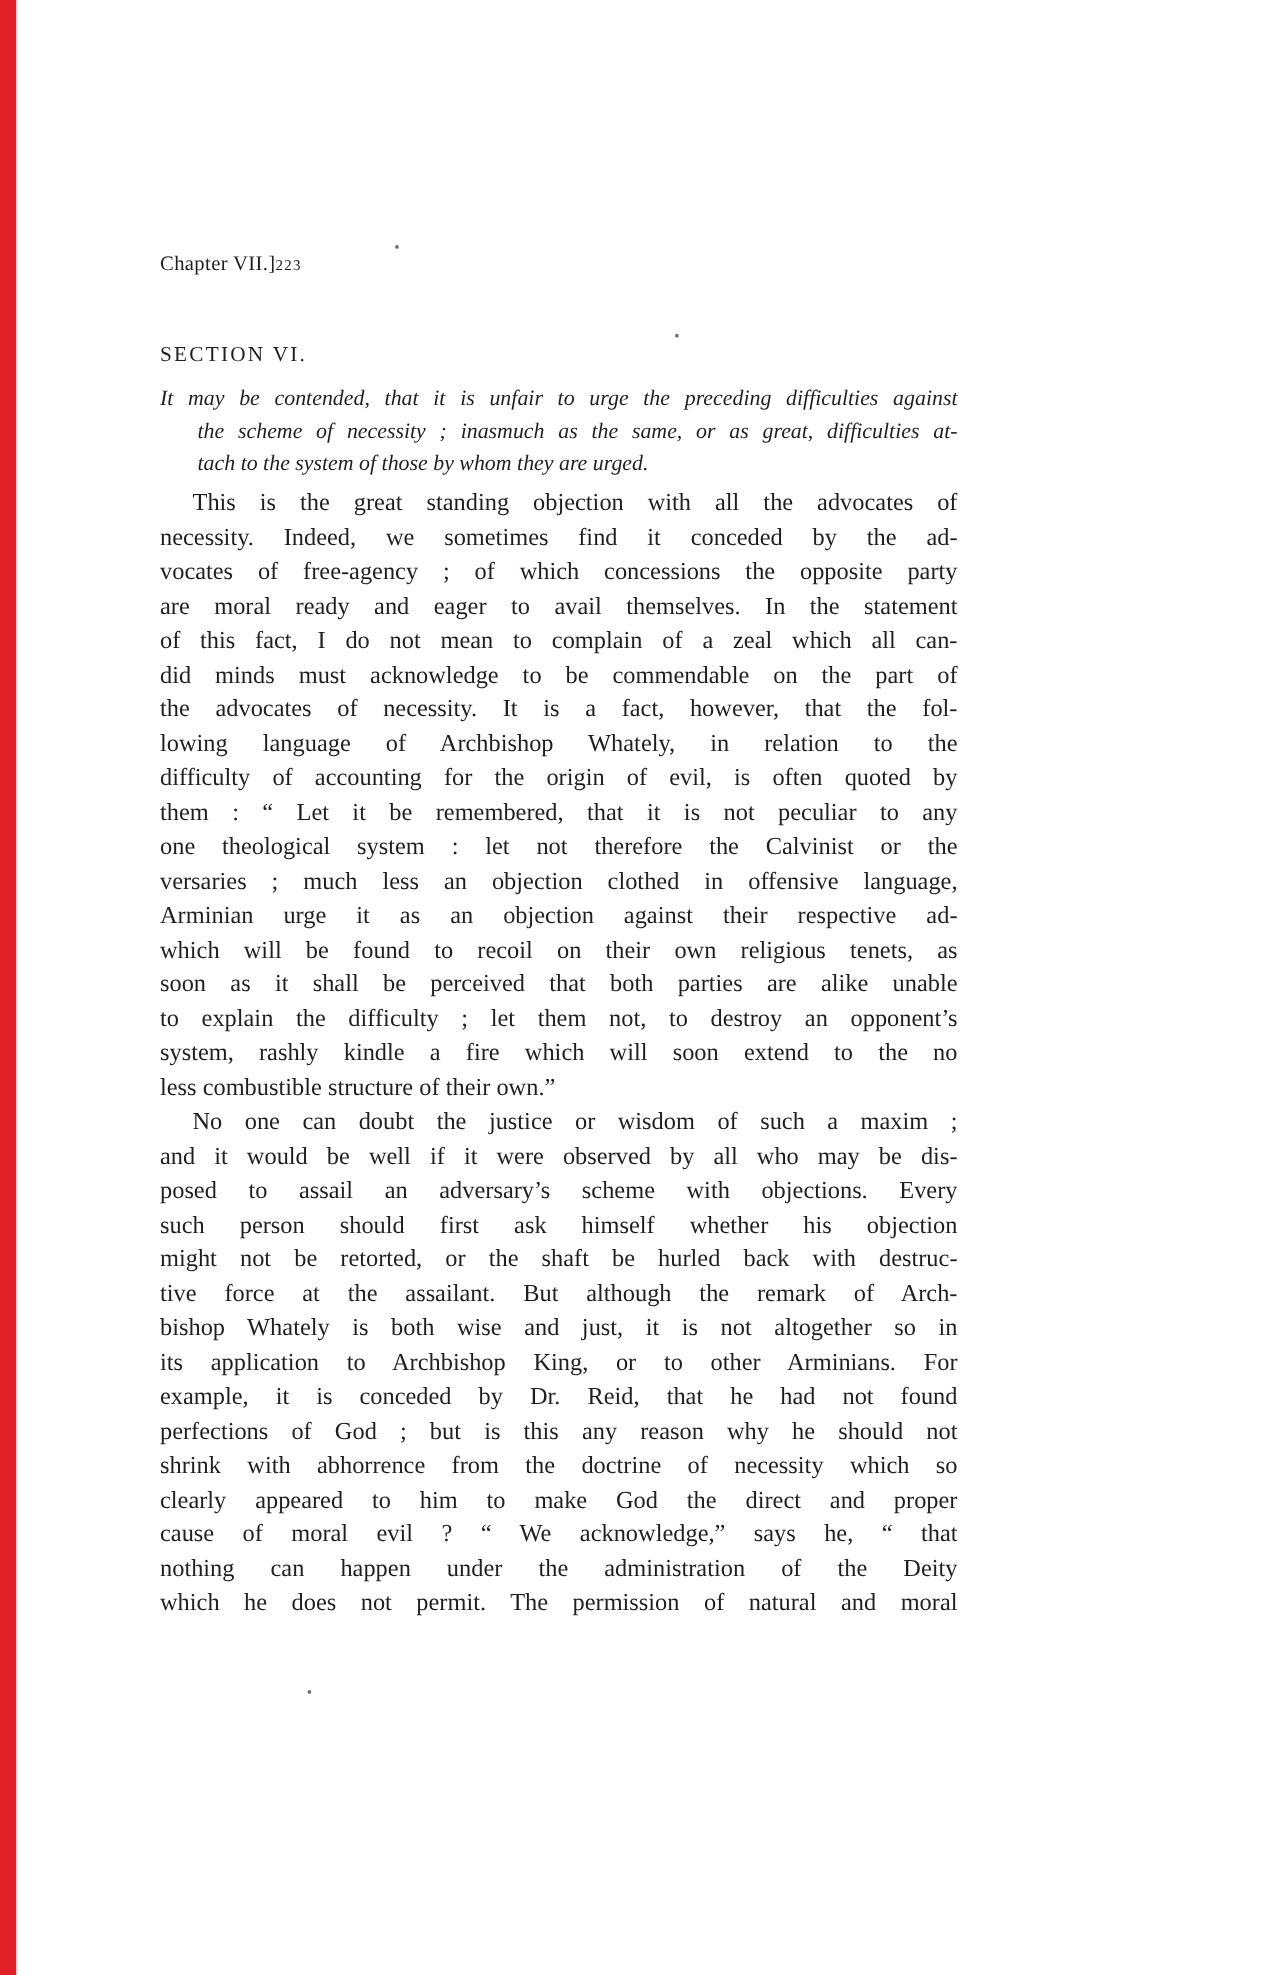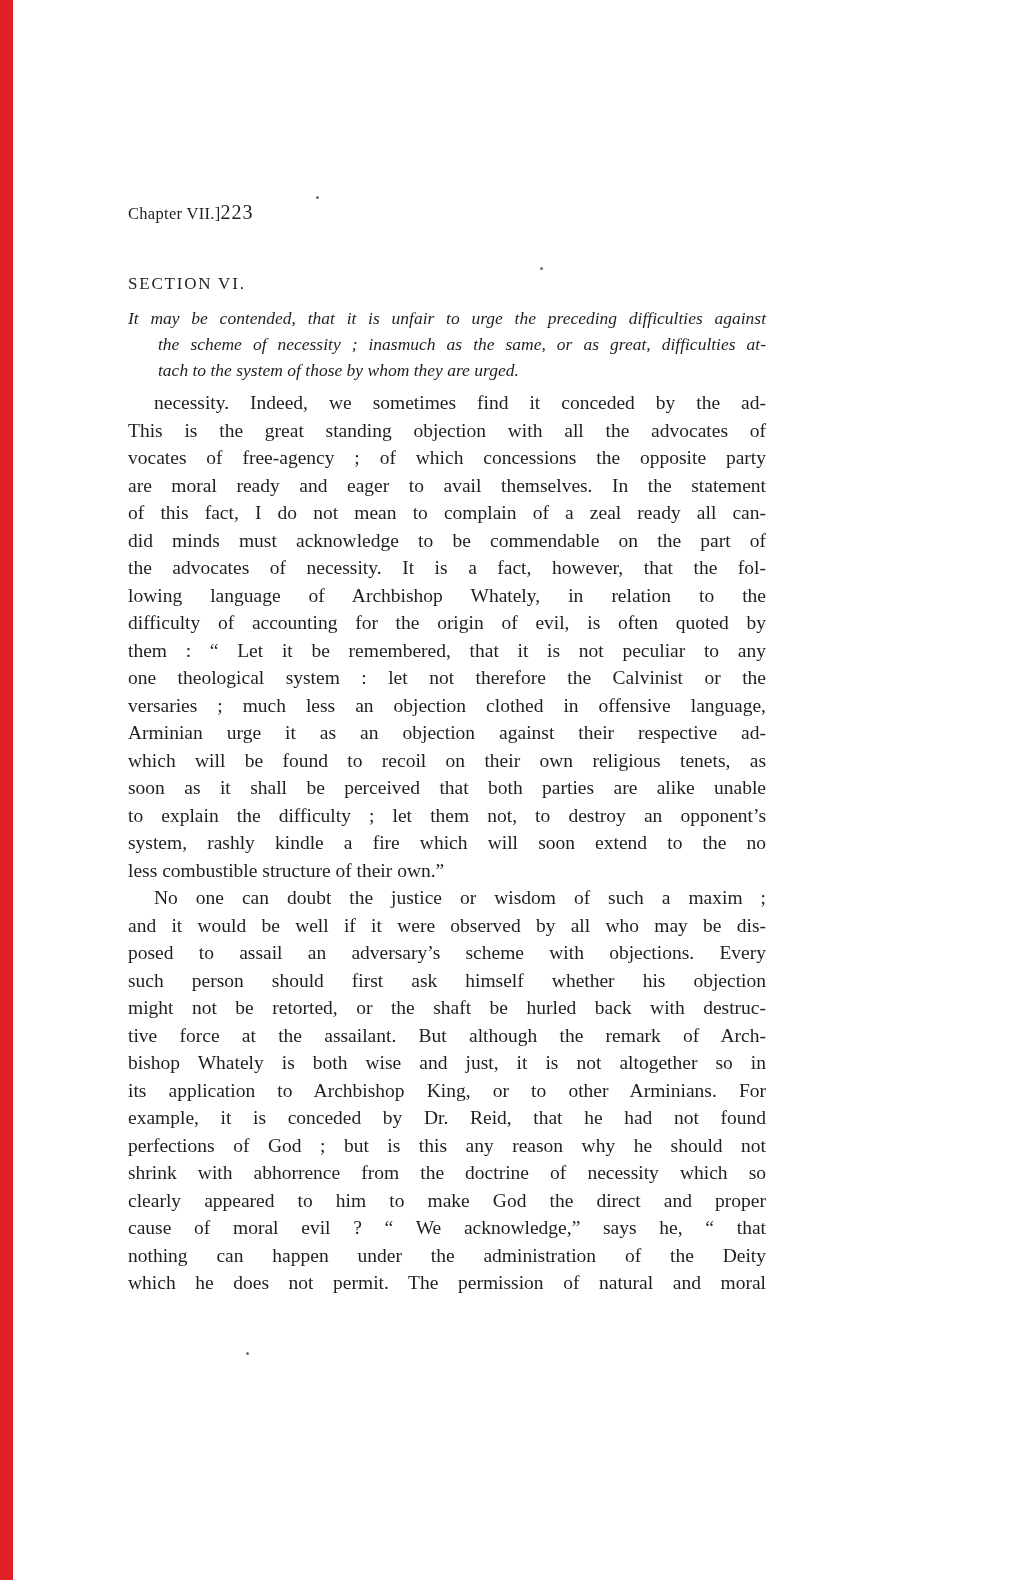--- a/index.html
+++ b/index.html
@@ -4,21 +4,21 @@
 <style>
   html,body{margin:0;padding:0;}
   body{background:#ffffff;font-family:"Liberation Serif","DejaVu Serif",serif;}
   .page{position:relative;width:1011px;height:1580px;background:#ffffff;overflow:hidden;color:#1f1f1f;}
   .edge-stripe{position:absolute;left:0;top:0;width:13px;height:1580px;background:#df2026;}
   .col{position:absolute;left:128px;width:638px;}
   
   .header{top:201px;display:flex;align-items:baseline;font-size:16.5px;}
   .head-left{flex:0 0 auto;letter-spacing:.3px;}
   .head-center{flex:1 1 auto;text-align:center;letter-spacing:1.6px;font-size:16.5px;}
-  .head-right{flex:0 0 auto;font-size:20px;letter-spacing:1px;}
+  .head-right{flex:0 0 auto;font-size:12px;letter-spacing:1px;}
   
   .section-title{top:274px;text-align:left;font-size:17px;letter-spacing:1.8px;}
   
   .argument{top:305px;font-style:italic;font-size:17.5px;line-height:26px;}
   .argument > div + div{padding-left:30px;}
   
   .body-text{top:389px;font-size:19.5px;line-height:27.5px;}
   .para > div:first-child{text-indent:26px;}
   
   .j{text-align:justify;text-align-last:justify;text-justify:inter-word;}
@@ -43,25 +43,25 @@
   <div class="col section-title">SECTION VI.</div>
 
   <div class="col argument">
       <div class="j">It may be contended, that it is unfair to urge the preceding difficulties against</div>
       <div class="j">the scheme of necessity ; inasmuch as the same, or as great, difficulties at-</div>
       <div>tach to the system of those by whom they are urged.</div>
     </div>
 
   <div class="col body-text">
     <div class="para">
+        <div class="j">This is the great standing objection with all the advocates of</div>
         <div class="j">necessity. Indeed, we sometimes find it conceded by the ad-</div>
-        <div class="j">This is the great standing objection with all the advocates of</div>
         <div class="j">vocates of free-agency ; of which concessions the opposite party</div>
         <div class="j">are moral ready and eager to avail themselves. In the statement</div>
-        <div class="j">of this fact, I do not mean to complain of a zeal ready all can-</div>
+        <div class="j">of this fact, I do not mean to complain of a zeal which all can-</div>
         <div class="j">did minds must acknowledge to be commendable on the part of</div>
         <div class="j">the advocates of necessity. It is a fact, however, that the fol-</div>
         <div class="j">lowing language of Archbishop Whately, in relation to the</div>
         <div class="j">difficulty of accounting for the origin of evil, is often quoted by</div>
         <div class="j">them : “ Let it be remembered, that it is not peculiar to any</div>
         <div class="j">one theological system : let not therefore the Calvinist or the</div>
         <div class="j">versaries ; much less an objection clothed in offensive language,</div>
         <div class="j">Arminian urge it as an objection against their respective ad-</div>
         <div class="j">which will be found to recoil on their own religious tenets, as</div>
         <div class="j">soon as it shall be perceived that both parties are alike unable</div>

